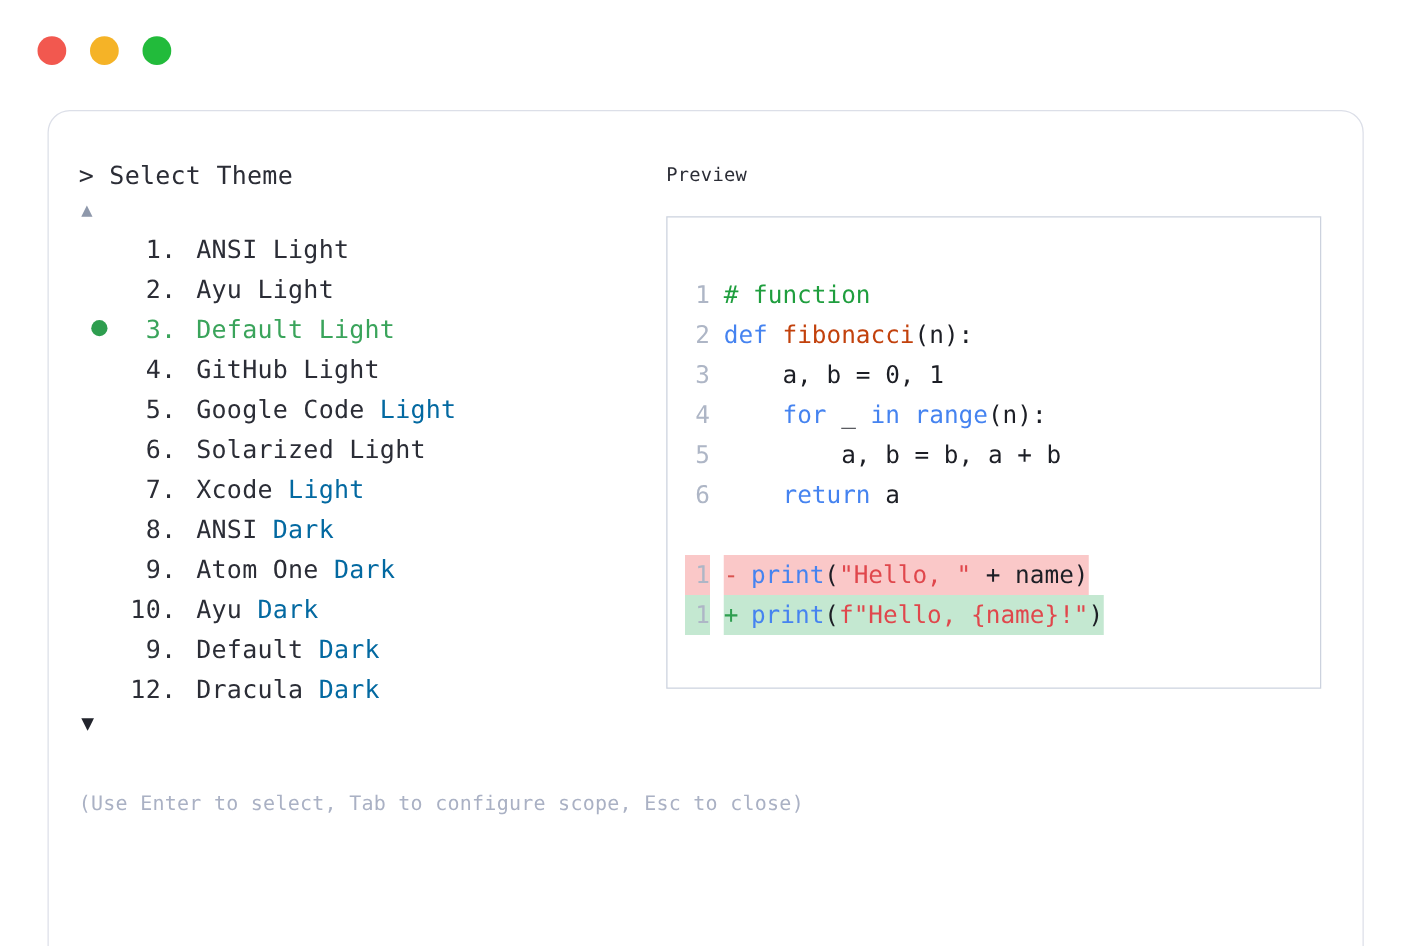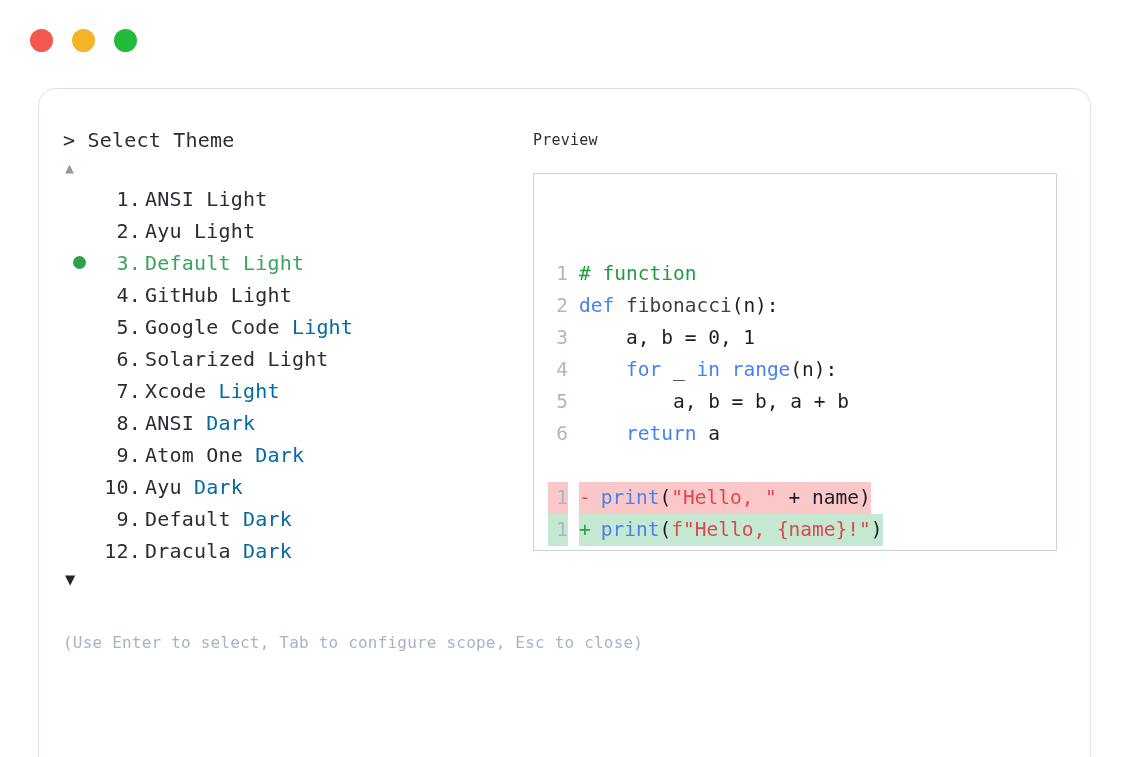--- a/index.html
+++ b/index.html
@@ -47,21 +47,21 @@
     font-size:20px;line-height:32px;
     color:#2b2d36;letter-spacing:0.2px;
     white-space:pre;
   }
   .bullet-cell{width:32px;flex:0 0 32px;display:flex;justify-content:center;}
   .bullet{
     display:inline-block;width:13px;height:13px;border-radius:50%;
     background:#2e9e4f;position:relative;top:-1px;
   }
   .num{width:46px;flex:0 0 46px;text-align:right;}
-  .name{margin-left:4px;}
+  .name{margin-left:16px;}
   .mode{color:#0369a1;}
   .row.selected .num,
   .row.selected .name{color:#3aa45b;}
 
   .footer{
     position:absolute;left:24px;top:540px;
     font-size:16px;line-height:28px;
     color:#aab1c4;letter-spacing:0.2px;white-space:pre;
   }
 
@@ -81,24 +81,24 @@
   .code{
     padding:46px 0 0 14px;
     font-size:19.5px;line-height:32px;
     color:#1c1e25;white-space:pre;
   }
   .cline{display:flex;align-items:baseline;height:32px;}
   .ln{
     width:20px;flex:0 0 20px;text-align:right;
     color:#aeb6c6;margin-right:11px;
   }
-  .csrc{display:inline-block;margin-top:38px;}
+  .csrc{display:inline-block;}
 
   .kw{color:#4583f0;}
-  .fn{color:#404040;}
+  .fn{color:#c2410c;}
   .cm{color:#1f9e3e;}
   .str{color:#e0474c;}
   .pl{color:#1c1e25;}
 
   .diff{margin-top:32px;}
   .cline.del .csrc{background:#fac8c8;}
   .cline.add .csrc{background:#c4e8d1;}
   .cline.del .ln,
   .cline.add .ln{color:#aeb6c6;}
   .cline.del .ln{background:#fac8c8;}

